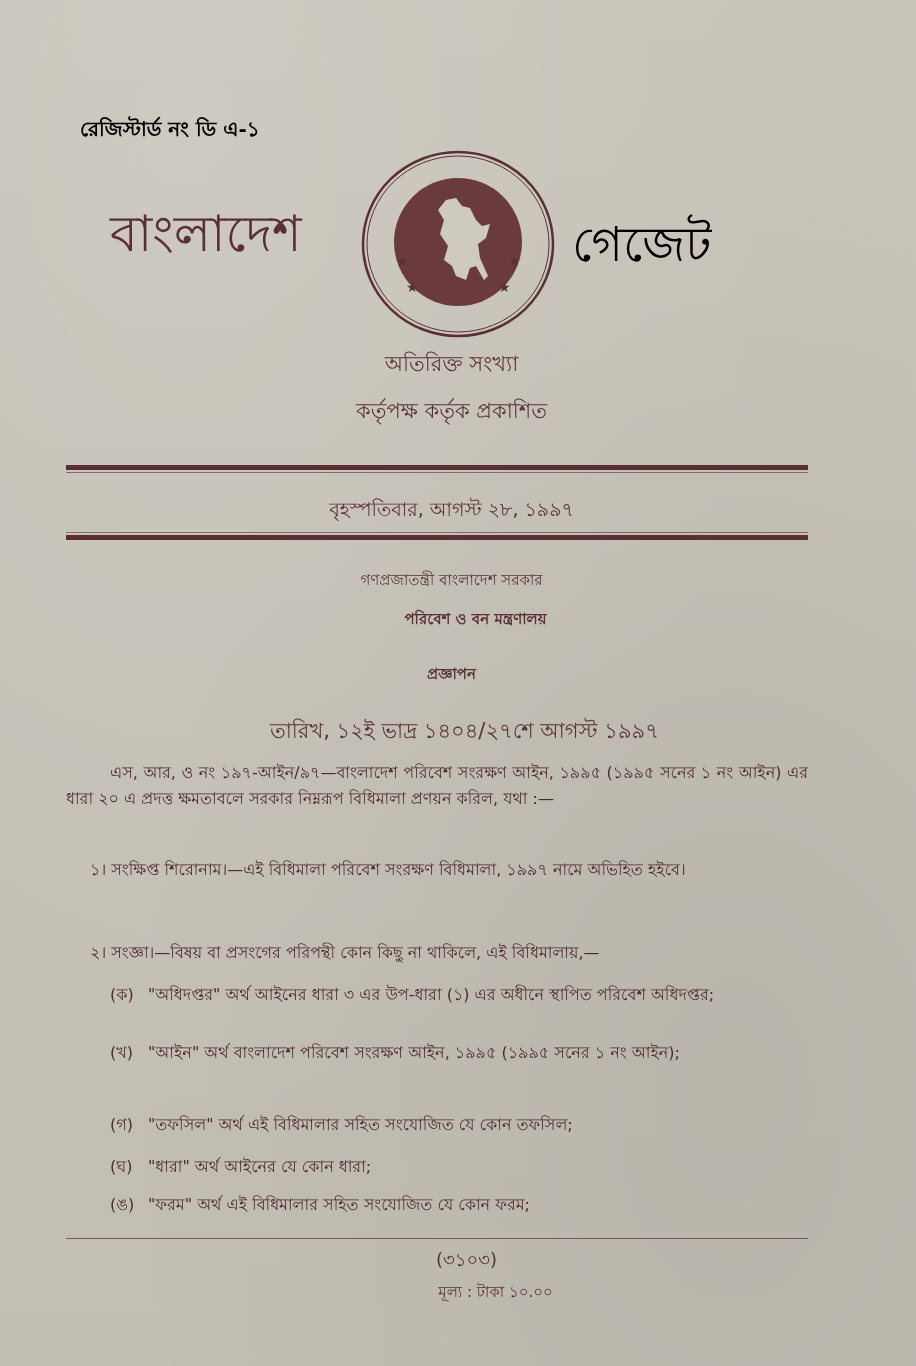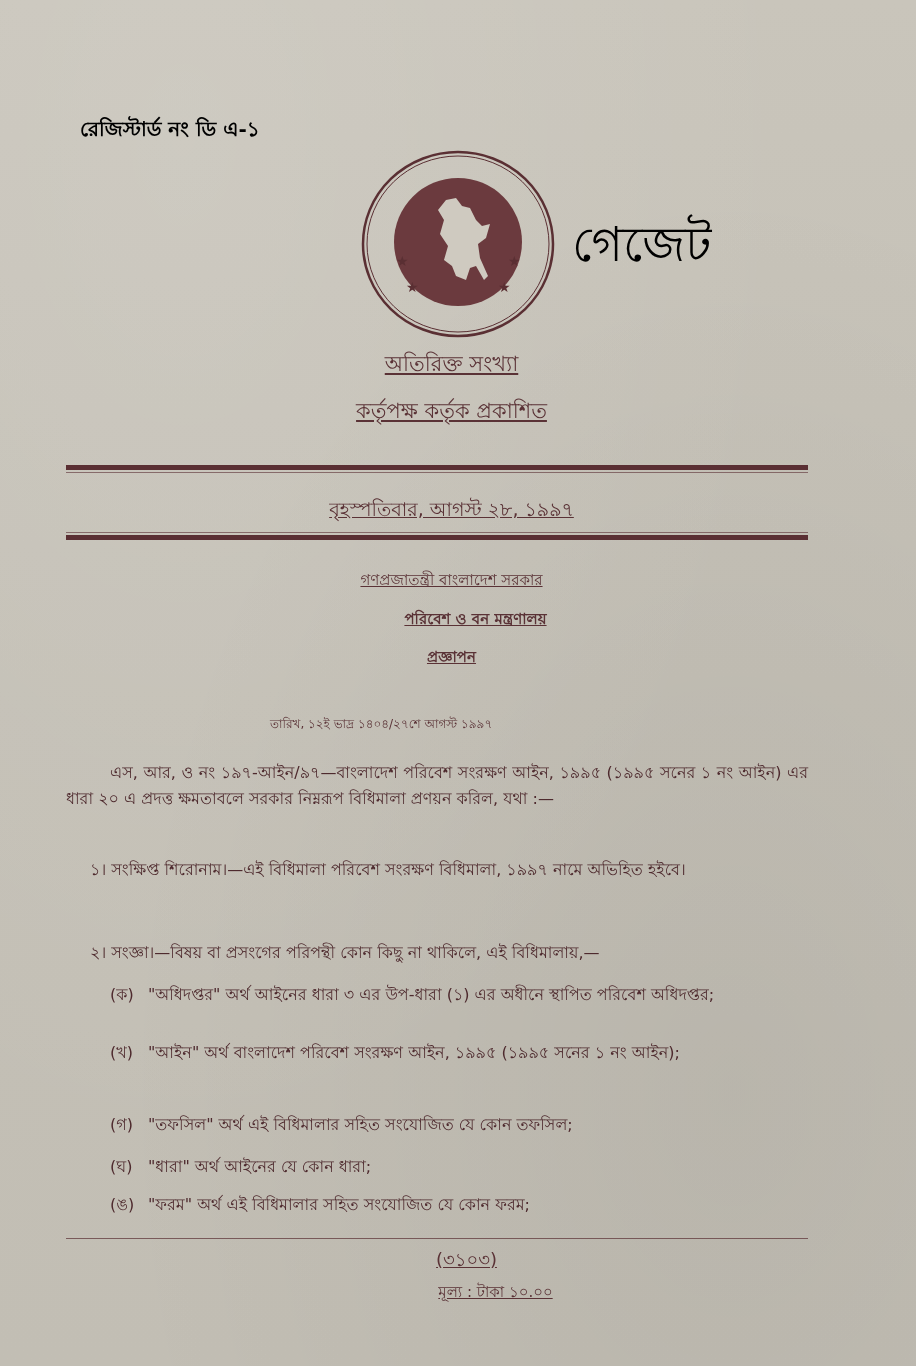--- a/index.html
+++ b/index.html
@@ -13,33 +13,33 @@
       color: #5a3236;
       font-family: "DejaVu Sans", sans-serif;
       position: relative;
     }
     .page { position: absolute; inset: 0; }
     .abs { position: absolute; white-space: nowrap; }
     .reg { left: 80px; top: 114px; font-size: 20px; font-weight: bold; color: #000000; }
     .title-left { left: 110px; top: 196px; font-size: 50px; color: #5a2f33; }
     .title-right { left: 572px; top: 208px; font-size: 48px; color: #000000; }
     .seal { left: 358px; top: 148px; width: 200px; height: 192px; }
-    .center { left: 0; width: 903px; text-align: center; text-decoration: underline; }
+    .center { left: 0; width: 903px; text-align: center; }
     .extra { top: 348px; font-size: 21px; color: #5a3236; }
     .pub { top: 395px; font-size: 21px; color: #5a3236; }
     .rule { position: absolute; left: 66px; width: 742px; background: #5a2f33; }
     .rule1 { top: 465px; height: 5px; }
     .rule1b { top: 472px; height: 1px; opacity: 0.6; }
     .rule2 { top: 532px; height: 1px; opacity: 0.6; }
     .rule2b { top: 535px; height: 5px; }
     .date { top: 495px; font-size: 19px; }
     .govt { top: 568px; font-size: 15px; }
     .ministry { top: 607px; font-size: 15px; font-weight: bold; padding-left: 24px; }
-    .notif { top: 645px; font-size: 15px; font-weight: bold; text-align: center; }
-    .dateline { top: 715px; font-size: 12px; left: 270px; }
+    .notif { top: 662px; font-size: 15px; font-weight: bold; text-align: center; }
+    .dateline { top: 715px; font-size: 21px; left: 270px; }
     .para { position: absolute; left: 66px; width: 742px; font-size: 16px; line-height: 26px; color: #4e2a2e; text-align: justify; }
     .p-intro { top: 760px; text-indent: 44px; }
     .p-1 { top: 857px; text-indent: 24px; }
     .p-2 { top: 940px; text-indent: 24px; }
     .def { position: absolute; left: 110px; width: 700px; font-size: 16px; line-height: 26px; color: #4e2a2e; }
     .def .lbl { display: inline-block; width: 38px; }
     .def .txt { display: inline; }
     .def-ka { top: 982px; }
     .def-kha { top: 1040px; }
     .def-ga { top: 1112px; }
@@ -49,20 +49,21 @@
     .pageno { top: 1246px; font-size: 18px; padding-left: 15px; }
     .price { top: 1280px; font-size: 15px; padding-left: 44px; }
   </style>
 </head>
 <body>
 
 <div class="page">
 
   <div class="abs reg">রেজিস্টার্ড নং ডি এ-১</div>
 
+  <div class="abs title-left">বাংলাদেশ</div>
 
   <svg class="abs seal" viewBox="0 0 200 192">
     <ellipse cx="100" cy="96" rx="95" ry="92" fill="none" stroke="#5a2f33" stroke-width="2.5"></ellipse>
     <ellipse cx="100" cy="96" rx="91" ry="88" fill="none" stroke="#5a2f33" stroke-width="1"></ellipse>
     <circle cx="100" cy="94" r="64" fill="#6b3a3e"></circle>
     <path d="M88 52 L98 50 L104 58 L112 60 L118 72 L124 78 L132 76 L128 90 L120 96 L122 110 L130 128 L126 132 L118 118 L112 120 L108 132 L98 128 L94 118 L86 112 L90 98 L82 86 L86 72 L80 62 Z" fill="#cfcac0"></path>
     <text x="38" y="118" font-size="14" fill="#5a2f33">★</text>
     <text x="48" y="144" font-size="14" fill="#5a2f33">★</text>
     <text x="150" y="118" font-size="14" fill="#5a2f33">★</text>
     <text x="140" y="144" font-size="14" fill="#5a2f33">★</text>

